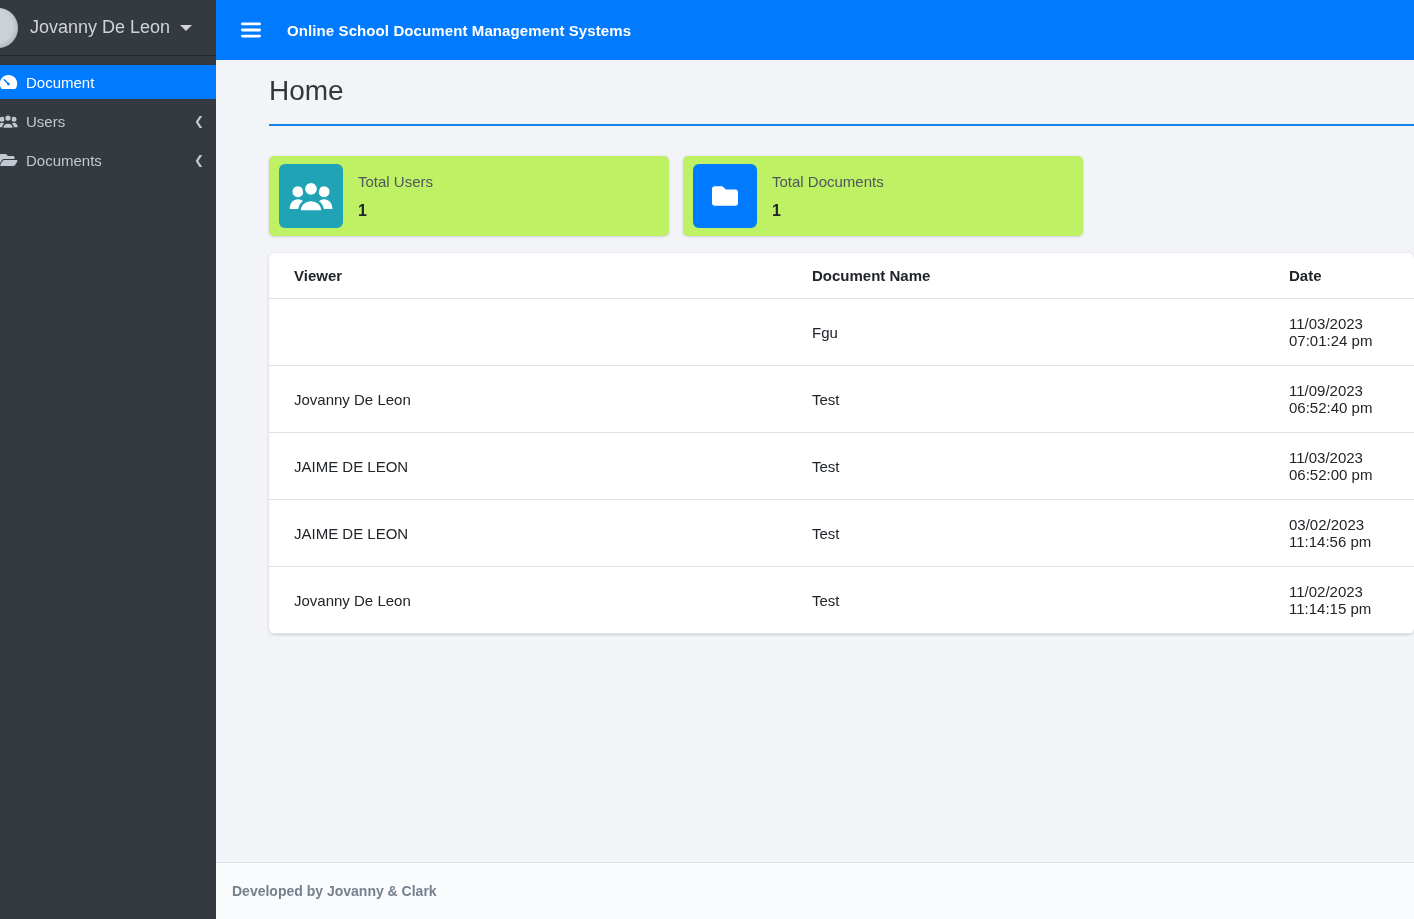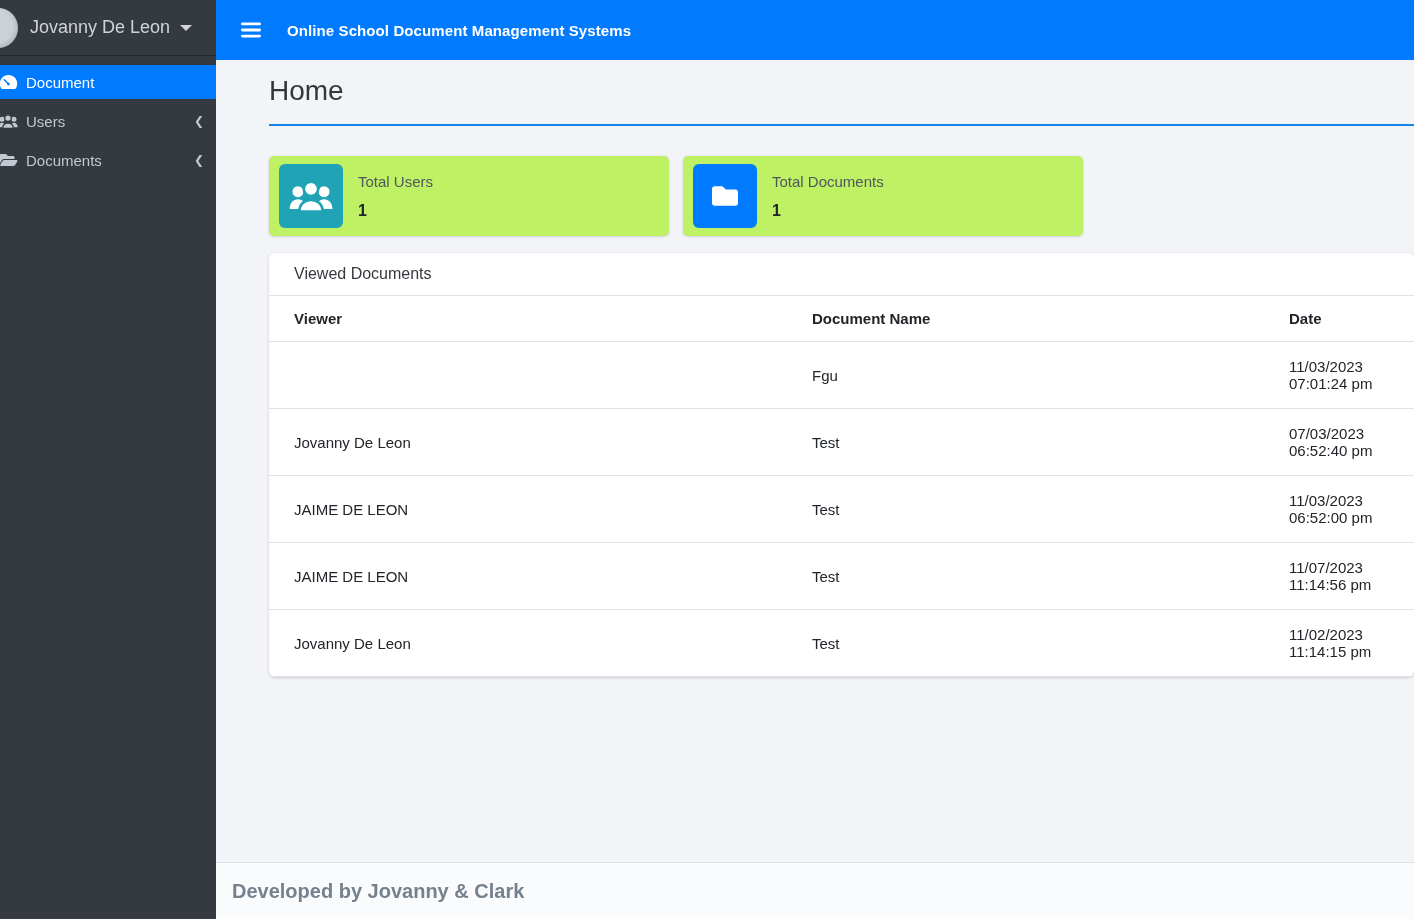--- a/index.html
+++ b/index.html
@@ -117,21 +117,21 @@
     font-size: 15px; color: #212529;
     padding: 16px 25px; border-bottom: 1px solid #dee2e6;
   }
   table.viewed tr:last-child td { border-bottom: 1px solid #dee2e6; }
 
   
   .footer {
     flex: 0 0 auto; height: 57px; background: #fafbfd;
     border-top: 1px solid #dee2e6;
     display: flex; align-items: center; padding-left: 16px;
-    font-weight: 700; font-size: 20px; color: #75818c;
+    font-weight: 700; font-size: 14px; color: #75818c;
   }
 </style>
 </head>
 <body>
 
 <aside class="sidebar">
   <div class="user-panel">
     <span class="avatar"></span>
     <span class="user-name">Jovanny De Leon</span>
     <span class="caret-down"></span>
@@ -222,21 +222,20 @@
         </div>
         <div class="stat-text">
           <div class="stat-label">Total Documents</div>
           <div class="stat-value">1</div>
         </div>
       </div>
 
     </div>
 
     <div class="table-card">
-      <div class="table-card-header">Viewed Documents</div>
       <table class="viewed">
         <colgroup>
             <col class="c1">
             <col class="c2">
             <col class="c3">
           </colgroup>
         <thead>
           <tr>
             <th>Viewer</th>
             <th>Document Name</th>
@@ -245,31 +244,31 @@
         </thead>
         <tbody>
           <tr>
             <td></td>
             <td>Fgu</td>
             <td>11/03/2023 07:01:24 pm</td>
           </tr>
           <tr>
             <td>Jovanny De Leon</td>
             <td>Test</td>
-            <td>07/03/2023 06:52:40 pm</td>
+            <td>11/09/2023 06:52:40 pm</td>
           </tr>
           <tr>
             <td>JAIME DE LEON</td>
             <td>Test</td>
             <td>11/03/2023 06:52:00 pm</td>
           </tr>
           <tr>
             <td>JAIME DE LEON</td>
             <td>Test</td>
-            <td>11/07/2023 11:14:56 pm</td>
+            <td>03/02/2023 11:14:56 pm</td>
           </tr>
           <tr>
             <td>Jovanny De Leon</td>
             <td>Test</td>
             <td>11/02/2023 11:14:15 pm</td>
           </tr>
         </tbody>
       </table>
     </div>
   </div>

